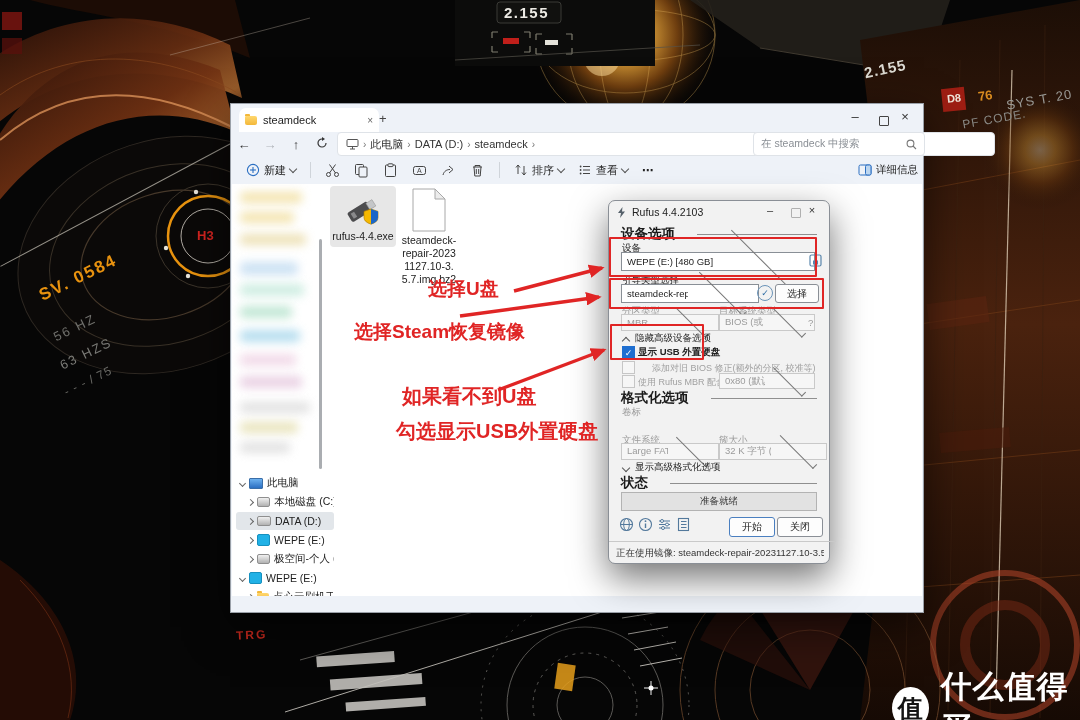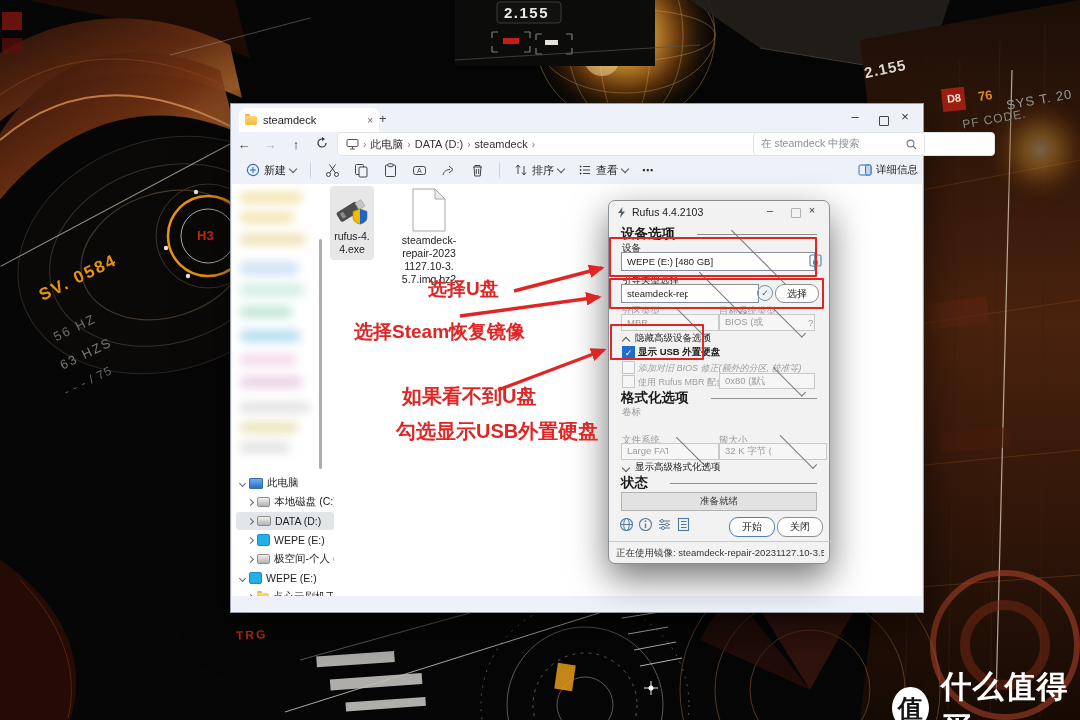--- a/index.html
+++ b/index.html
@@ -61,21 +61,21 @@
   .sechead{position:absolute;display:flex;align-items:center;gap:22px;width:196px;left:12px;}
   .sechead b{font-size:13.5px;font-weight:bold;white-space:nowrap;}
   .sechead i{flex:1;height:1px;background:#8f8f8f;}
   .rlabel{position:absolute;font-size:9.5px;color:#222;white-space:nowrap;}
   .rlabel.dim{color:#9a9a9a;}
   .combo{position:absolute;background:#fff;border:1px solid #898f96;display:flex;
     align-items:center;font-size:9.5px;color:#222;padding:0 5px;gap:4px;}
   .combo span{flex:1;white-space:nowrap;overflow:hidden;}
   .combo.dis{background:#f6f6f6;color:#9b9b9b;border-color:#c9c9c9;}
   .combo .chev{border-color:#777;}
-  .rbtn{position:absolute;background:#fdfdfd;border:1px solid #8a8f96;border-radius:9px;
+  .rbtn{position:absolute;background:#fdfdfd;border:1px solid #8a8f96;border-radius:3px;
     font-size:10px;color:#222;display:flex;align-items:center;justify-content:center;}
   .cb{position:absolute;width:11px;height:11px;border:1px solid #8a8f96;background:#fff;
     display:flex;align-items:center;justify-content:center;}
   .cb.on{background:#1e6ed0;border-color:#1e6ed0;color:#fff;font-size:9px;}
   .cb.dis{border-color:#c6c6c6;background:#f6f6f6;}
   .rtext{position:absolute;font-size:9.5px;color:#222;white-space:nowrap;}
   .rtext.dim{color:#a0a0a0;font-size:9px;}
   .progress{position:absolute;left:12px;top:291px;width:194px;height:17px;background:#e2e2e2;
     border:1px solid #b3b3b3;display:flex;align-items:center;justify-content:center;
     font-size:9.5px;color:#333;}
@@ -410,21 +410,21 @@
       <span class="tchev open"></span>
       <span class="ic-usb"></span>
       <span class="tlabel">WEPE (E:)</span>
     </div>
     <div class="trow child" style="top:404px;">
       <span class="tchev closed"></span>
       <span class="ic-folder"></span>
       <span class="tlabel">点心云刷机工具</span>
     </div>
 
-    <div class="file" style="left:98px;top:2px;width:44px;background:#e7e7e7;border-radius:4px;padding:4px 0 4px;">
+    <div class="file" style="left:98px;top:2px;width:66px;background:#e7e7e7;border-radius:4px;padding:4px 0 4px;">
       <svg width="44" height="38" viewBox="0 0 44 38">
         <g transform="rotate(-32 22 19)">
           <rect x="6" y="14" width="23" height="11" rx="2.5" fill="#4c4c4e"></rect>
           <rect x="9" y="16.5" width="4" height="6" fill="#8a8a8c"></rect>
           <rect x="27.5" y="15.8" width="7" height="7.4" fill="#c4c6c8" stroke="#9a9a9a" stroke-width="0.6"></rect>
         </g>
         <path d="M30,19 l7,2.4 v6 q0,4.6 -7,6.8 q-7,-2.2 -7,-6.8 v-6 Z" fill="#f5b800" stroke="#b37f00" stroke-width="0.7"></path>
         <path d="M30,19 l7,2.4 v6 q0,4.6 -7,6.8 Z" fill="#1a66c8"></path>
       </svg>
       <span class="flabel">rufus-4.4.exe</span>
@@ -491,21 +491,21 @@
   </div>
   <span class="rlabel dim" style="left:199px;top:116px;">?</span>
 
   <span class="abs" style="left:14px;top:134px;"><span class="chev up"></span></span>
   <span class="rtext" style="left:26px;top:131px;">隐藏高级设备选项</span>
   <span class="cb on" style="left:13px;top:145px;">
       <span>✓</span>
     </span>
   <span class="rtext" style="left:29px;top:145px;font-weight:bold;">显示 USB 外置硬盘</span>
   <span class="cb dis" style="left:13px;top:160px;"></span>
-  <span class="rtext dim" style="left:29px;top:161px;font-style:italic;">添加对旧 BIOS 修正(额外的分区, 校准等)</span>
+  <span class="rtext dim" style="left:43px;top:161px;">添加对旧 BIOS 修正(额外的分区, 校准等)</span>
   <span class="cb dis" style="left:13px;top:174px;"></span>
   <span class="rtext dim" style="left:29px;top:175px;">使用 Rufus MBR 配合 BIOS ID</span>
   <div class="combo dis" style="left:110px;top:172px;width:84px;height:14px;">
     <span>0x80 (默认)</span>
       <span class="chev"></span>
   </div>
 
   <div class="sechead" style="top:188px;">
     <b>格式化选项</b>
       <i></i>

